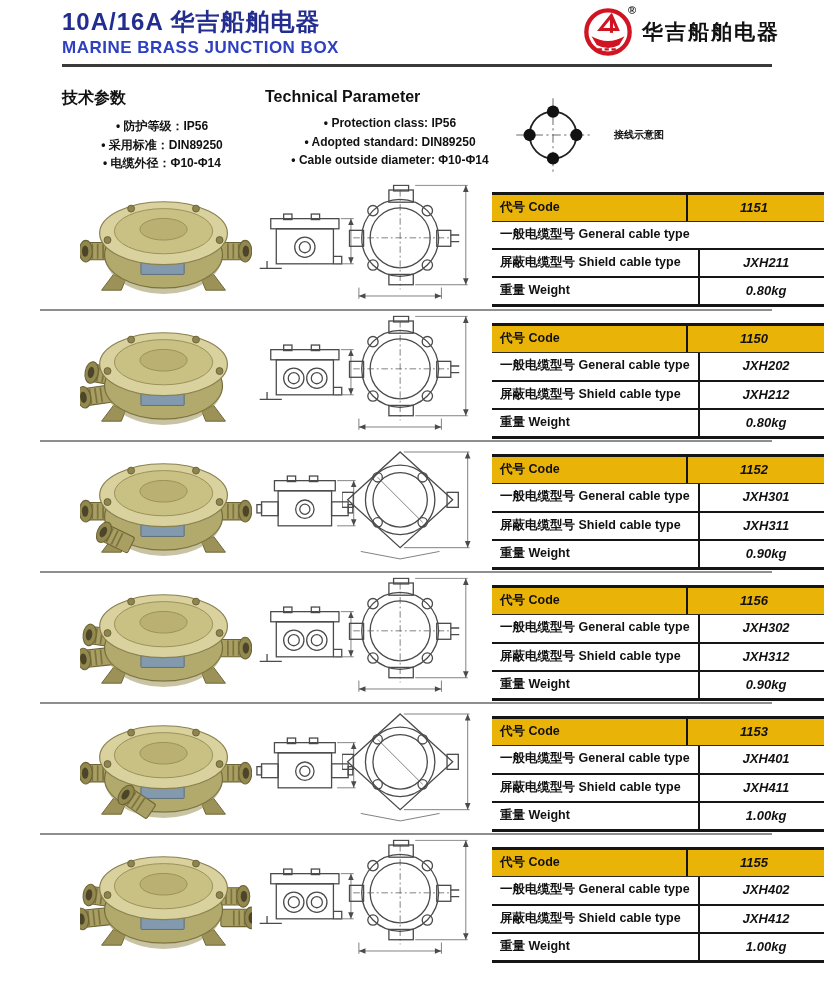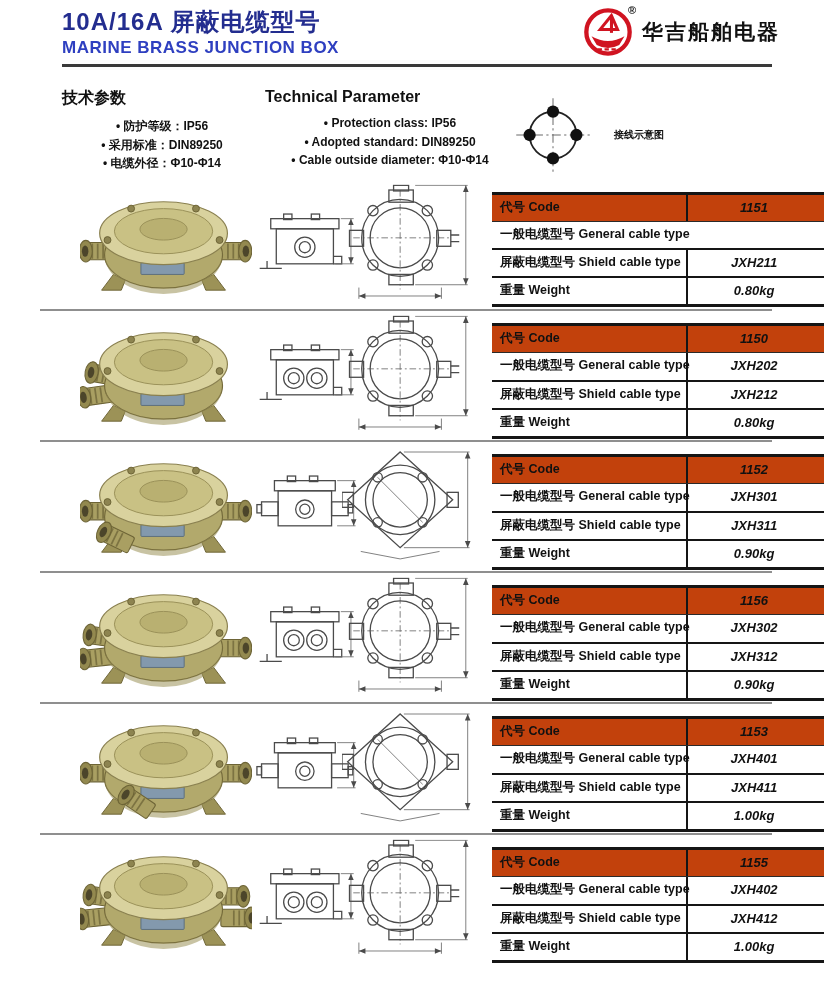--- a/index.html
+++ b/index.html
@@ -32,23 +32,23 @@
   .product-row { position:relative; height:129px; }
   .row-sep { border-top:2px solid #8f8f8f; margin:0 58px 0 40px; }
   .photo-wrap { position:absolute; left:80px; top:4px; }
   .side-wrap  { position:absolute; left:256px; top:24px; }
   .top-wrap   { position:absolute; left:342px; top:3px; }
 
   
   .tbl { position:absolute; left:492px; top:12px; width:332px;
          border-top:3px solid #151515; border-bottom:3px solid #151515; }
   .tr { display:grid; grid-template-columns:58.5% 41.5%; }
-  .tr + .tr { border-top:2px solid #151515; }
+  .tr + .tr { border-top:2px solid #151515;gap:12px; }
   .tr.r2 { border-top:1px solid #2a2a2a; }
-  .tr.hdr { background:#c2410c; }
+  .tr.hdr { background:#eab308; }
   .td { padding:5px 4px 5px 8px; font-size:12.5px; font-weight:bold; line-height:1.25; white-space:nowrap; }
   .td.val { border-left:2px solid #151515; text-align:center; padding-left:0; font-size:13px;font-style:italic; }
 
   svg .ln { fill:none; stroke:#4b4b4b; stroke-width:1.4; }
   svg .lnt { fill:none; stroke:#6b6b6b; stroke-width:.9; }
   svg .dim { fill:#4b4b4b; }
 </style>
 </head>
 <body>
 
@@ -217,21 +217,21 @@
       <line x1="34" y1="11" x2="34" y2="31" stroke="#d01421" stroke-width="3.5"></line>
       <line x1="18" y1="50" x2="42" y2="50" stroke="#d01421" stroke-width="2.5" stroke-dasharray="5 3"></line>
     </symbol>
   </defs>
 </svg>
 
 <div class="page">
 
   <header>
     <div class="hdr-wrap">
-      <div class="title-cn">10A/16A 屏蔽电缆型号</div>
+      <div class="title-cn">10A/16A 华吉船舶电器</div>
       <div class="title-en">MARINE BRASS JUNCTION BOX</div>
     </div>
     <div class="brand">
       <svg width="52" height="52">
           <use href="#brand-mark"></use>
         </svg>
       <span class="reg">®</span>
       <span class="brand-name">华吉船舶电器</span>
     </div>
     <div class="hrule"></div>

